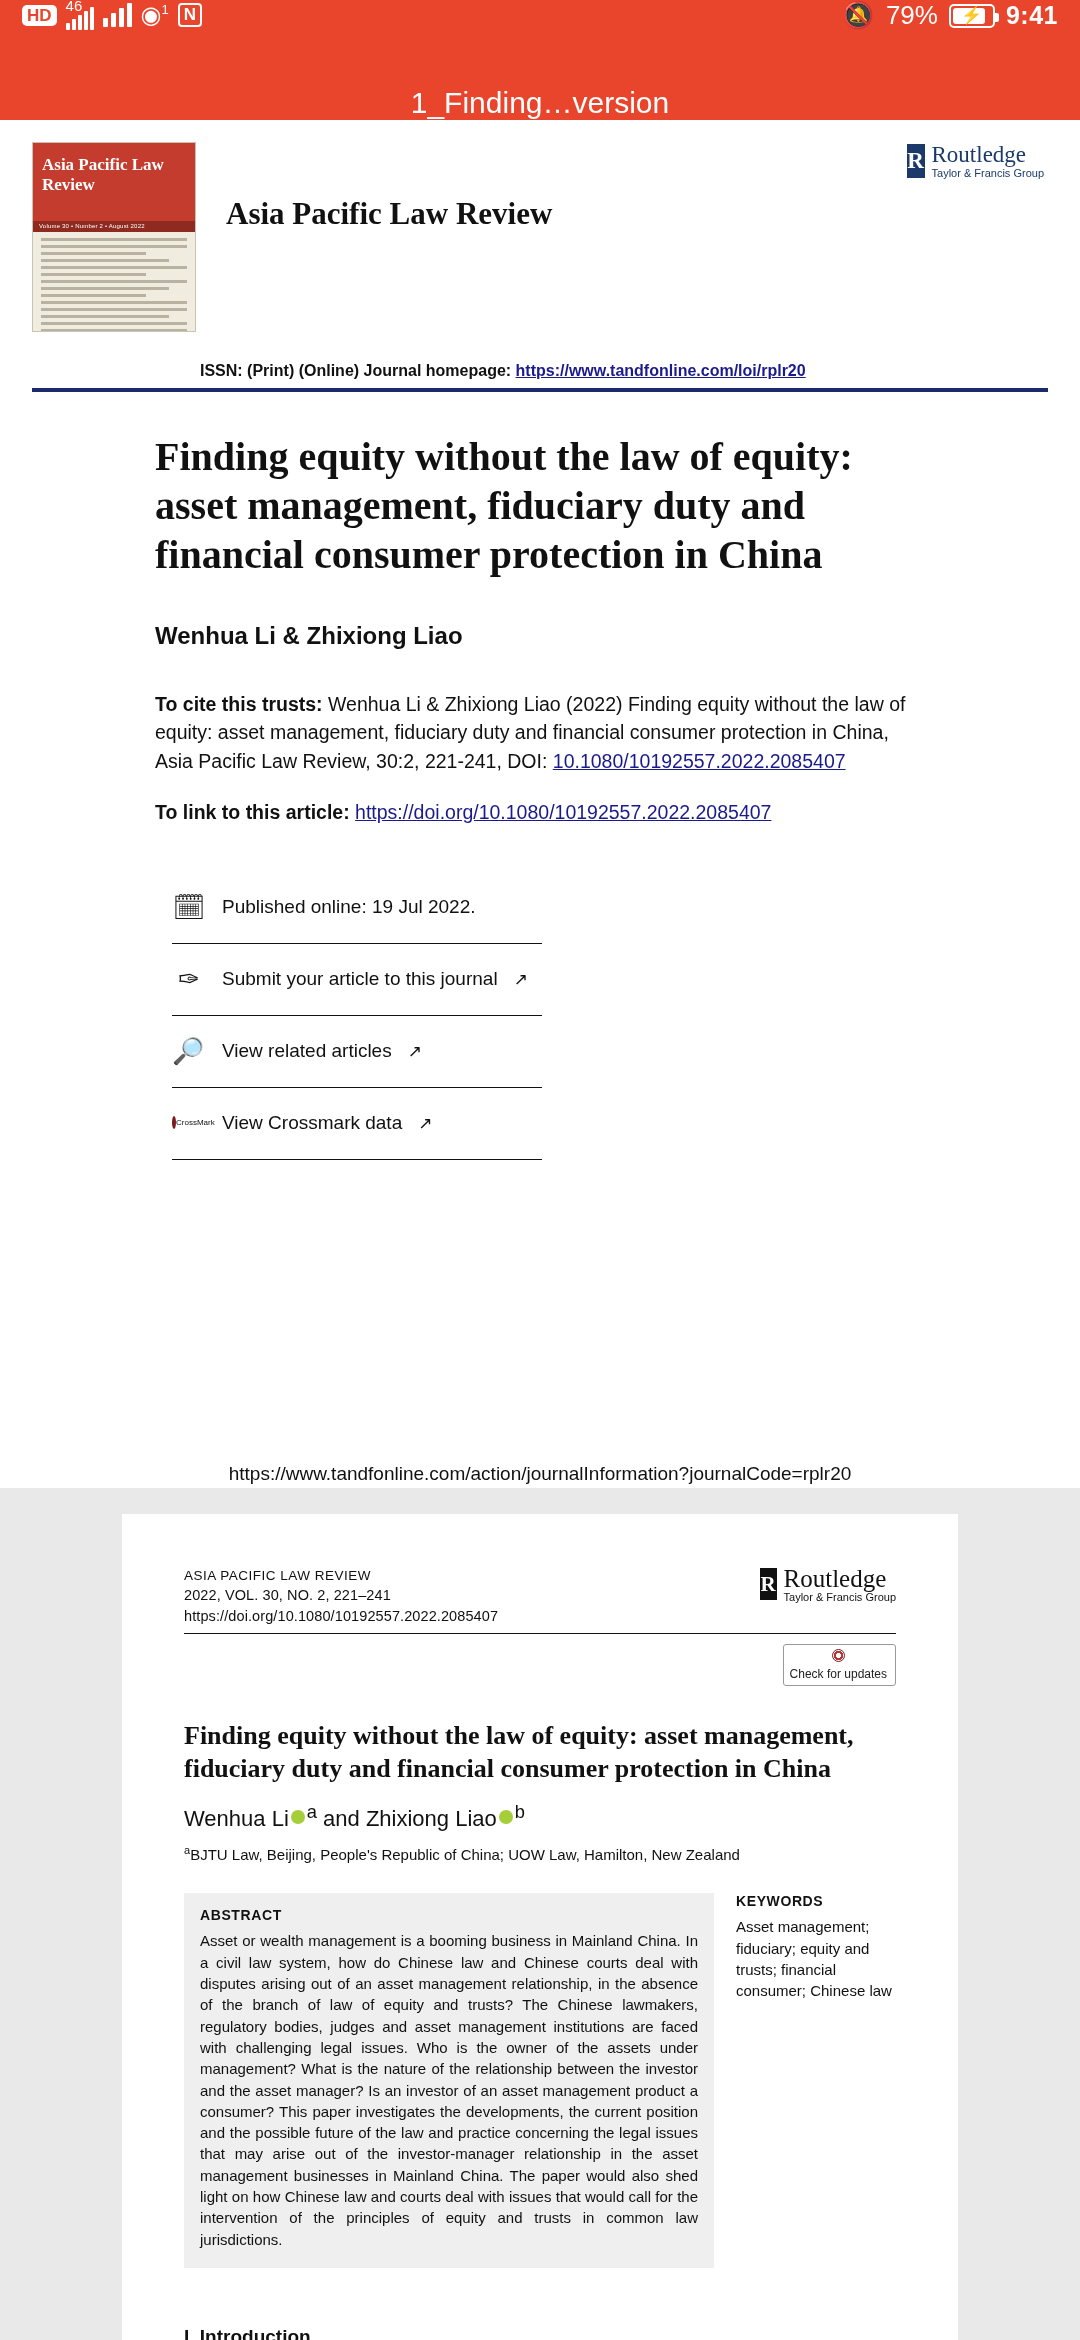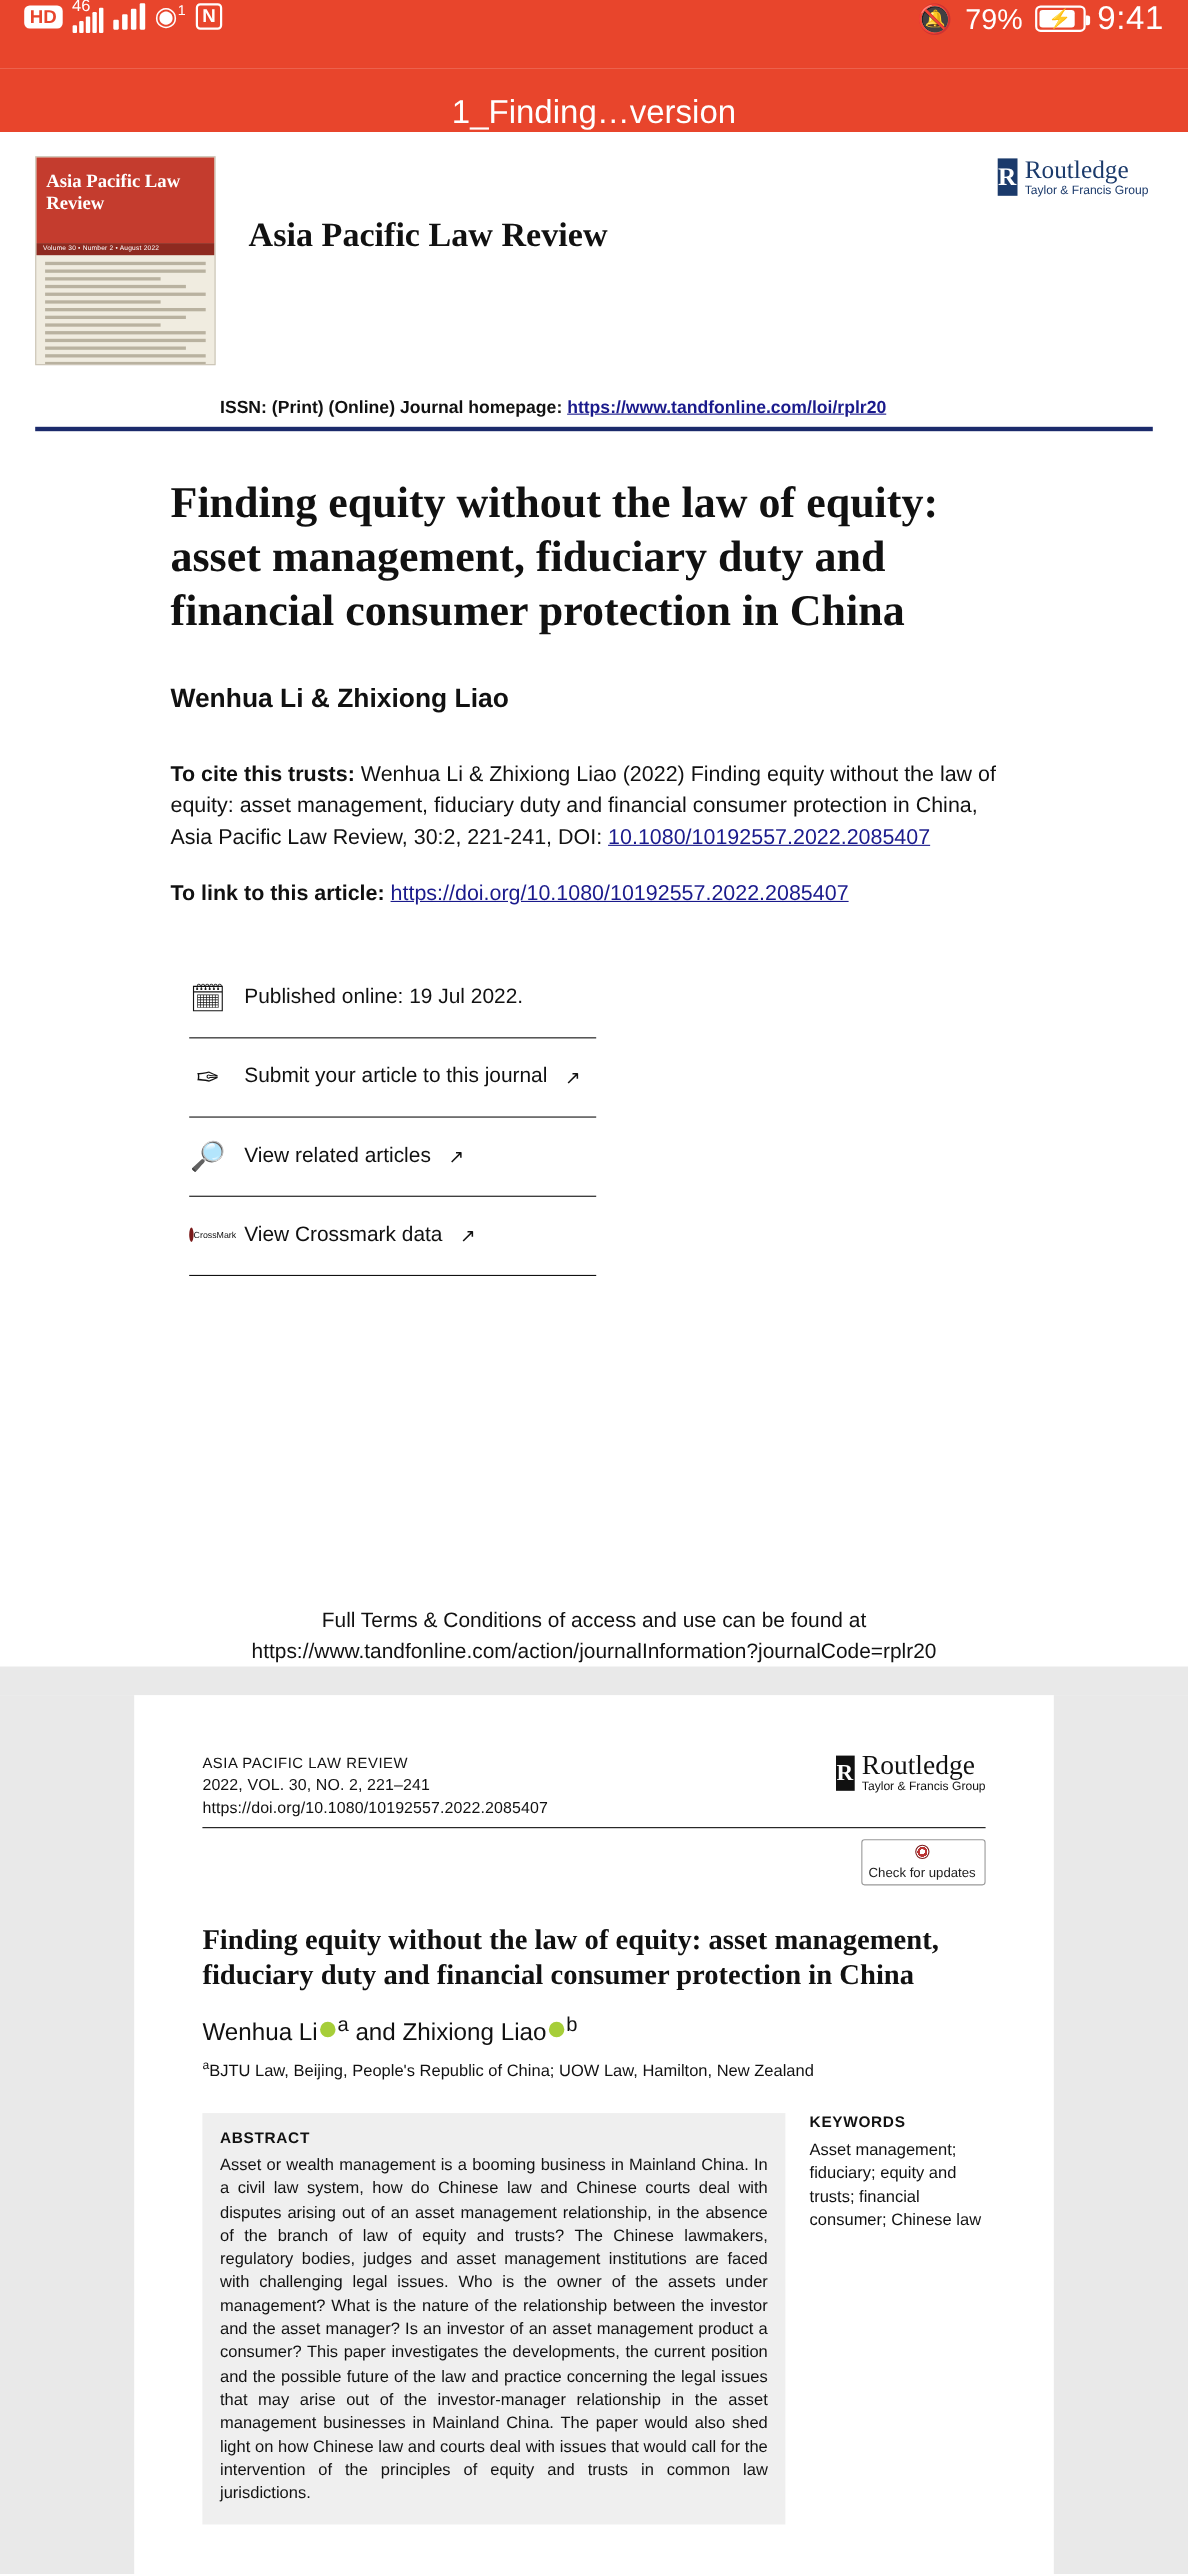--- a/index.html
+++ b/index.html
@@ -49,21 +49,21 @@
     width: 46px; height: 24px; border: 2px solid #fff; border-radius: 5px;
     position: relative; display: flex; align-items: center; padding: 2px;
   }
   .batt::after {
     content: ""; position: absolute; right: -6px; top: 7px;
     width: 4px; height: 9px; background: #fff; border-radius: 0 2px 2px 0;
   }
   .batt .lightning { color: #e8452c; font-size: 17px; margin: 0 auto; }
   .batt .fill { position: absolute; left: 2px; top: 2px; bottom: 2px; width: 32px; background: #fff; border-radius: 3px; }
   .batt .lightning { position: relative; z-index: 2; font-weight: bold; }
-  .clock { font-size: 30px; font-weight: 400; letter-spacing: .5px; }
+  .clock { font-size: 25px; font-weight: 700; letter-spacing: .5px; }
   .mute-ic { font-size: 26px; }
 
   
   .titlebar {
     height: 58px;
     background: #e8452c;
     color: #ffffff;
     display: flex;
     align-items: flex-end;
     justify-content: center;
@@ -401,21 +401,20 @@
         <span class="crossmark-ic">
           <span class="cm-circle"></span>CrossMark
         </span>
         <span>View Crossmark data</span>
         <span class="ext">↗</span>
       </div>
 
     </div>
 
     <div class="terms">
-      <div>Full Terms &amp; Conditions of access and use can be found at</div>
       <div>https://www.tandfonline.com/action/journalInformation?journalCode=rplr20</div>
     </div>
   </div>
 
   <div class="gap"></div>
 
   <div class="page2wrap">
     <div class="page2">
 
       <div class="p2-head">

